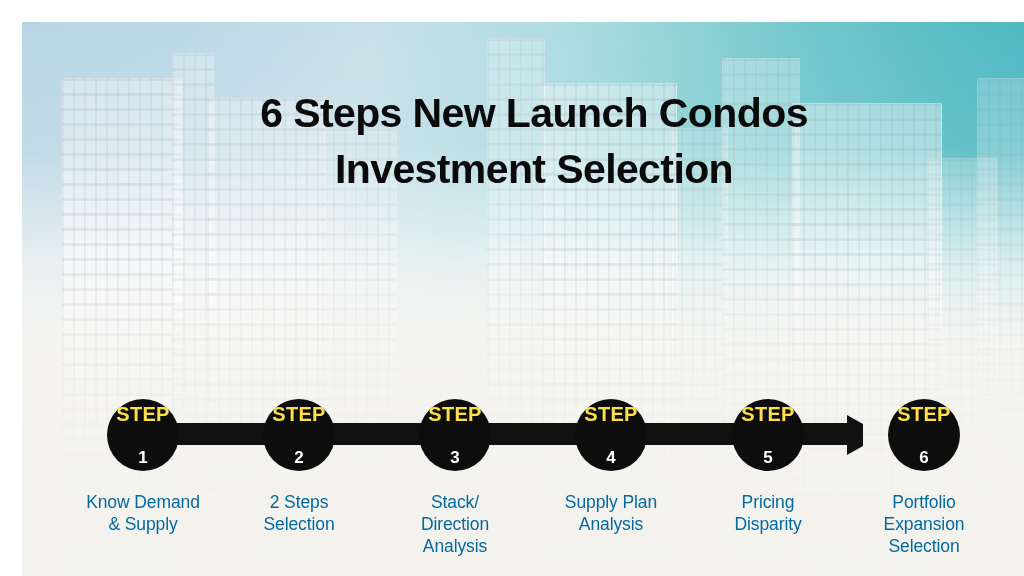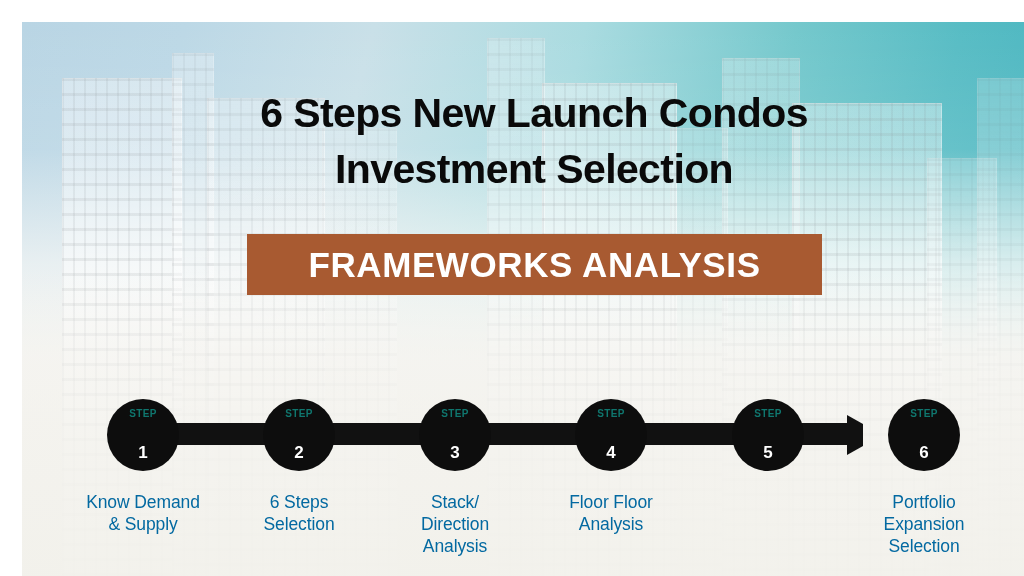--- a/index.html
+++ b/index.html
@@ -148,22 +148,22 @@
     width:72px; height:72px;
     margin:0 auto;
     border-radius:50%;
     background:#0d0d0d;
     position:relative;
     display:flex; flex-direction:column;
     align-items:center; justify-content:center;
     line-height:1;
   }
   .circle .kw {
-    color:#0f766e;
-    font-size:10px;
+    color:#fde047;
+    font-size:20px;
     font-weight:600;
     letter-spacing:0.3px;
   }
   .circle .num {
     color:#ffffff;
     font-size:17px;
     font-weight:600;
     margin-top:3px;
   }
   .step-label {
@@ -193,66 +193,65 @@
   <div class="tower t9"></div>
   <div class="tower t10"></div>
   <div class="tower t11"></div>
   <div class="haze"></div>
 
   <div class="headline">
     <span>6 Steps New Launch Condos</span>
     <span class="l2">Investment Selection</span>
   </div>
 
-  <div class="banner">
-    <span class="banner-text">FRAMEWORKS ANALYSIS</span>
-  </div>
 
   <div class="timeline">
     <div class="rail"></div>
     <div class="arrowhead"></div>
     <div id="steps-host">
         <div class="step" style="left: 121px;">
           <div class="circle">
             <span class="kw">STEP</span>
             <span class="num">1</span>
           </div>
           <div class="step-label">Know Demand
 &amp; Supply</div>
         </div>
         <div class="step" style="left: 277px;">
           <div class="circle">
             <span class="kw">STEP</span>
             <span class="num">2</span>
           </div>
-          <div class="step-label">6 Steps
+          <div class="step-label">2 Steps
 Selection</div>
         </div>
         <div class="step" style="left: 433px;">
           <div class="circle">
             <span class="kw">STEP</span>
             <span class="num">3</span>
           </div>
           <div class="step-label">Stack/
 Direction
 Analysis</div>
         </div>
         <div class="step" style="left: 589px;">
           <div class="circle">
             <span class="kw">STEP</span>
             <span class="num">4</span>
           </div>
-          <div class="step-label">Floor Floor
+          <div class="step-label">Supply Plan
 Analysis</div>
         </div>
         <div class="step" style="left: 746px;">
           <div class="circle">
             <span class="kw">STEP</span>
             <span class="num">5</span>
           </div>
+          <div class="step-label">Pricing
+Disparity</div>
         </div>
         <div class="step" style="left: 902px;">
           <div class="circle">
             <span class="kw">STEP</span>
             <span class="num">6</span>
           </div>
           <div class="step-label">Portfolio
 Expansion
 Selection</div>
         </div>

